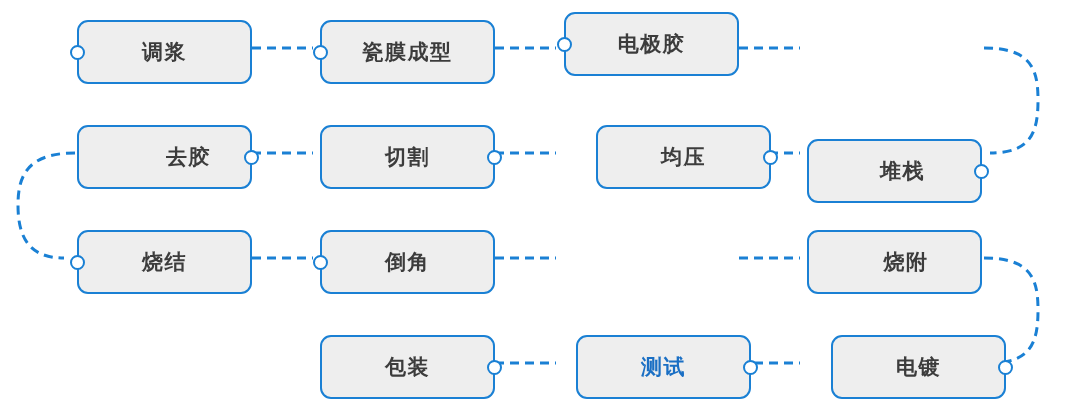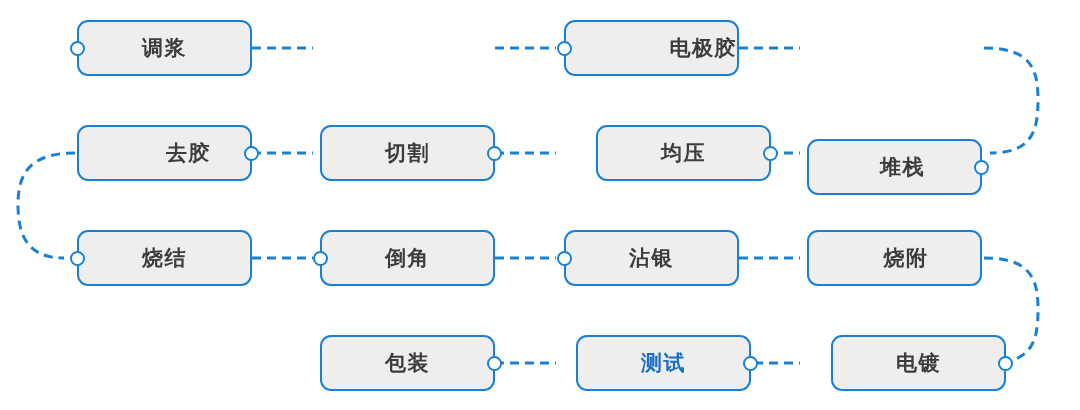--- a/index.html
+++ b/index.html
@@ -30,21 +30,21 @@
     position: absolute;
     left: 0;
     top: 0;
     width: 1080px;
     height: 410px;
   }
   .node {
     position: absolute;
     box-sizing: border-box;
     width: 175px;
-    height: 56px;
+    height: 64px;
     background: #eeeeee;
     border: 2px solid #1a80d4;
     border-radius: 11px;
     display: flex;
     align-items: center;
     justify-content: center;
   }
   .node-label {
     font-size: 21px;
     font-weight: bold;
@@ -105,22 +105,26 @@
     </g>
   </svg>
 
   <div id="node-layer">
 
     <div class="node" style="left:77px; top:20px;">
       <span class="port left"></span>
       <span class="node-label">调浆</span>
     </div>
 
+    <div class="node" style="left:320px; top:20px;">
+      <span class="port left"></span>
+      <span class="node-label">瓷膜成型</span>
+    </div>
 
-    <div class="node" style="left:564px; top:20px;justify-content:flex-end;">
+    <div class="node" style="left:564px; top:12px;">
       <span class="port left"></span>
       <span class="node-label">电极胶</span>
     </div>
 
 
     <div class="node" style="left:77px; top:125px;padding-left:48px;">
       <span class="port right"></span>
       <span class="node-label">去胶</span>
     </div>
 
@@ -142,24 +146,20 @@
     <div class="node" style="left:77px; top:230px;">
       <span class="port left"></span>
       <span class="node-label">烧结</span>
     </div>
 
     <div class="node" style="left:320px; top:230px;">
       <span class="port left"></span>
       <span class="node-label">倒角</span>
     </div>
 
-    <div class="node" style="left:564px; top:230px;">
-      <span class="port left"></span>
-      <span class="node-label">沾银</span>
-    </div>
 
     <div class="node" style="left:807px; top:230px;padding-left:23px;">
       <span class="node-label">烧附</span>
     </div>
 
     <div class="node" style="left:320px; top:335px;">
       <span class="port right"></span>
       <span class="node-label">包装</span>
     </div>
 

